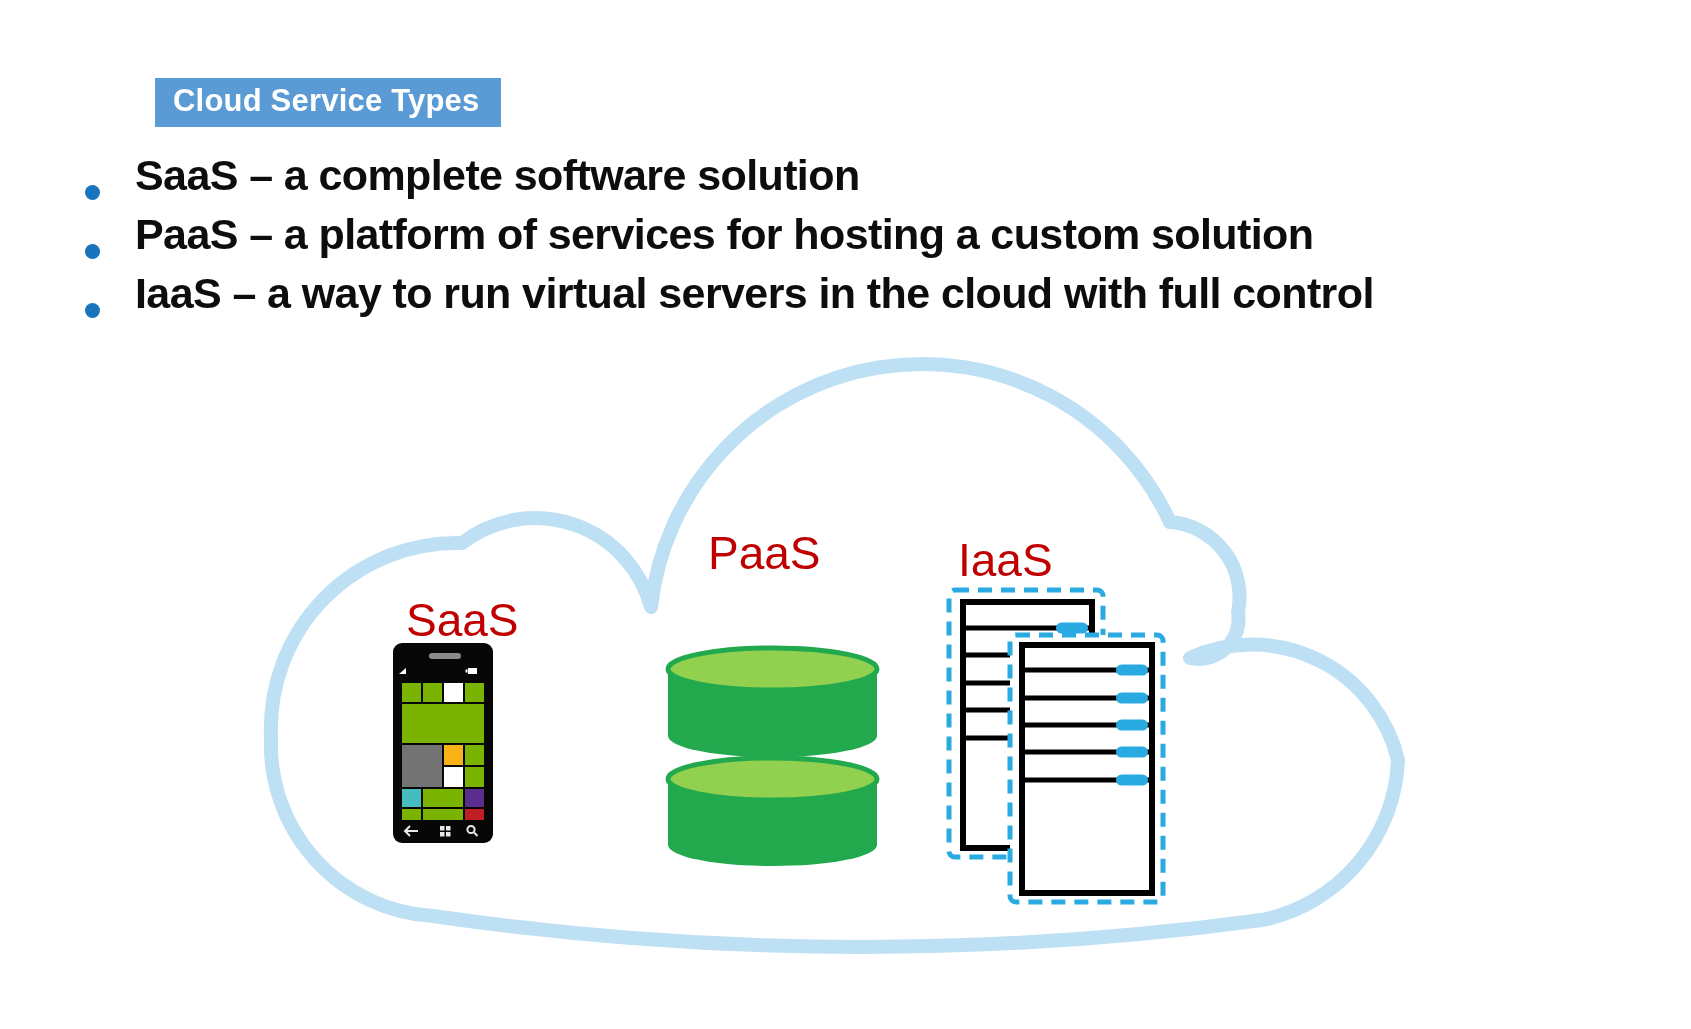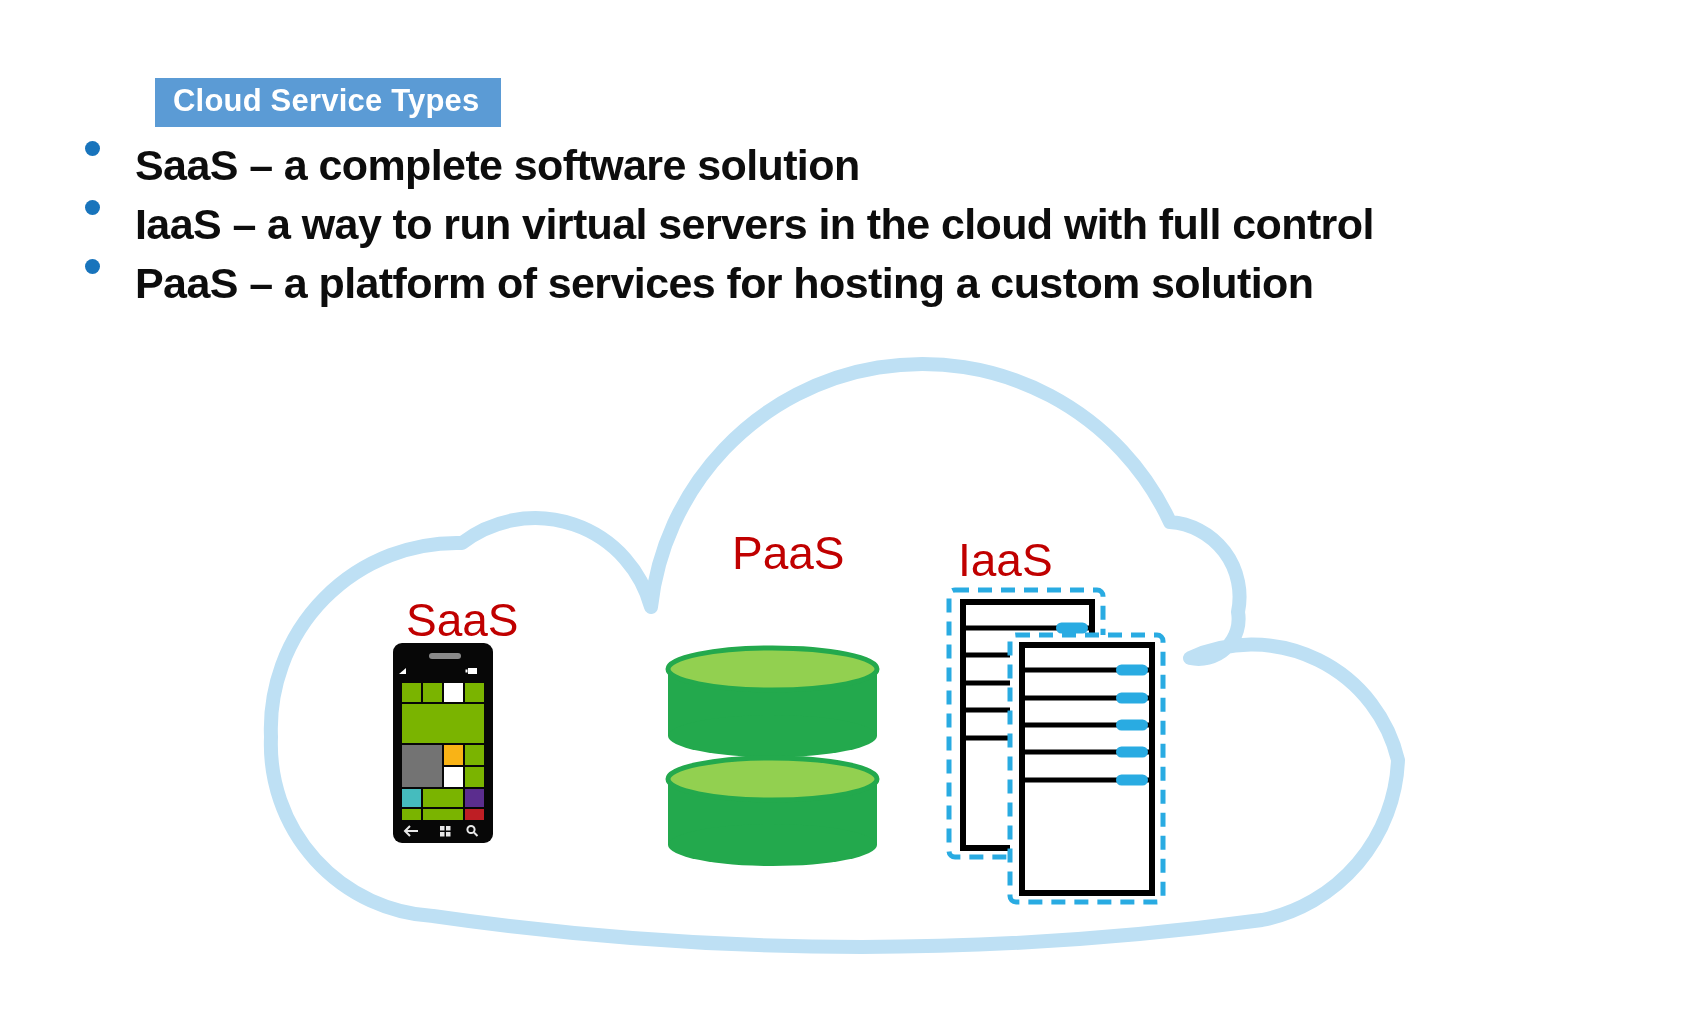--- a/index.html
+++ b/index.html
@@ -3,50 +3,50 @@
 <meta charset="utf-8">
 <style>
   html,body{margin:0;padding:0;background:#ffffff;}
   body{width:1691px;height:1029px;font-family:"Liberation Sans",sans-serif;overflow:hidden;}
   .slide{position:relative;width:1592px;height:1029px;background:#ffffff;}
 
   .badge{position:absolute;left:155px;top:78px;background:#5B9BD5;color:#ffffff;
          font-size:31px;font-weight:bold;padding:5px 22px 8px 18px;letter-spacing:0.2px;}
 
   .bullets{position:absolute;left:85px;top:141px;margin:0;padding:0;list-style:none;}
-  .bullets li{display:flex;align-items:flex-start;height:59px;}
+  .bullets li{display:flex;align-items:flex-end;height:59px;}
   .bullets .dot{width:15px;height:15px;border-radius:50%;background:#1874BC;flex:none;margin-right:35px;}
   .bullets .txt{font-size:43px;font-weight:bold;color:#0d0d0d;letter-spacing:-0.6px;white-space:nowrap;}
 
   .diagram-svg{position:absolute;left:0;top:0;}
 
   .red-label{position:absolute;color:#C00000;font-size:46px;font-weight:400;line-height:1;white-space:nowrap;}
   .lbl-saas{left:406px;top:563px;margin-top:34px;}
-  .lbl-paas{left:732px;top:530px;}
+  .lbl-paas{left:708px;top:530px;}
   .lbl-iaas{left:958px;top:489px;margin-top:48px;}
 </style>
 </head>
 <body>
 
 <div class="slide">
 
   <div class="badge">Cloud Service Types</div>
 
   <ul class="bullets">
     <li>
       <span class="dot"></span>
       <span class="txt">SaaS – a complete software solution</span>
     </li>
     <li>
       <span class="dot"></span>
-      <span class="txt">IaaS – a way to run virtual servers in the cloud with full control</span>
+      <span class="txt">PaaS – a platform of services for hosting a custom solution</span>
     </li>
     <li>
       <span class="dot"></span>
-      <span class="txt">PaaS – a platform of services for hosting a custom solution</span>
+      <span class="txt">IaaS – a way to run virtual servers in the cloud with full control</span>
     </li>
   </ul>
 
   <svg class="diagram-svg" width="1691" height="1029" viewBox="0 0 1691 1029">
 
     <path d="M 433 916
              A 172 172 0 0 1 271 737
              A 186 186 0 0 1 462 543
              A 120 120 0 0 1 651 607
              A 273 273 0 0 1 1170 522

